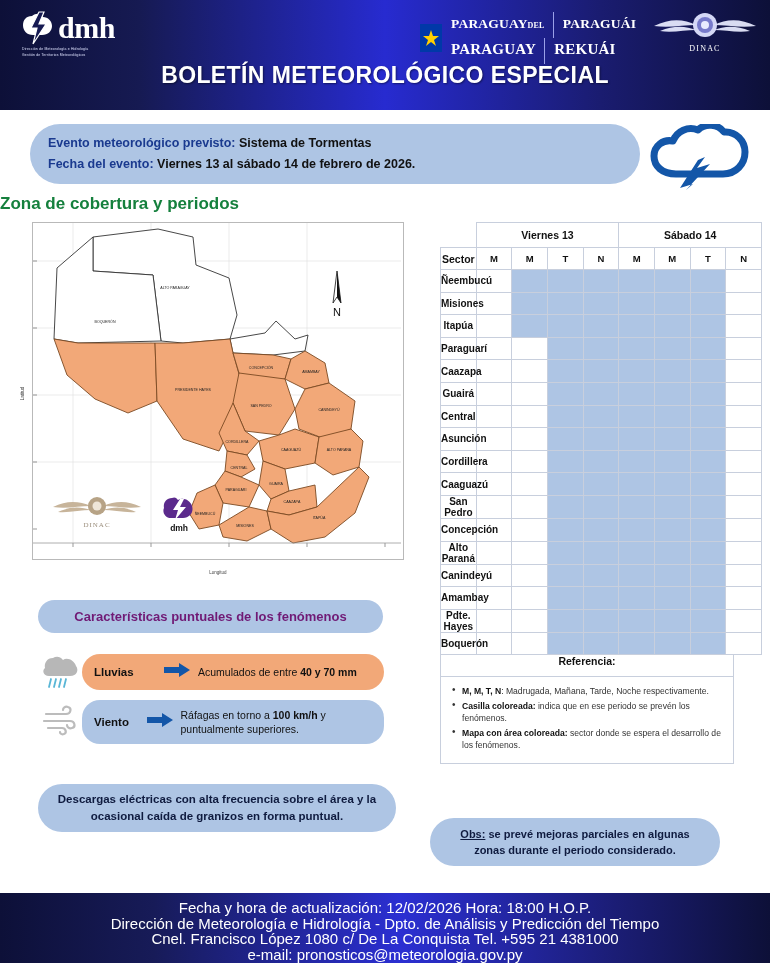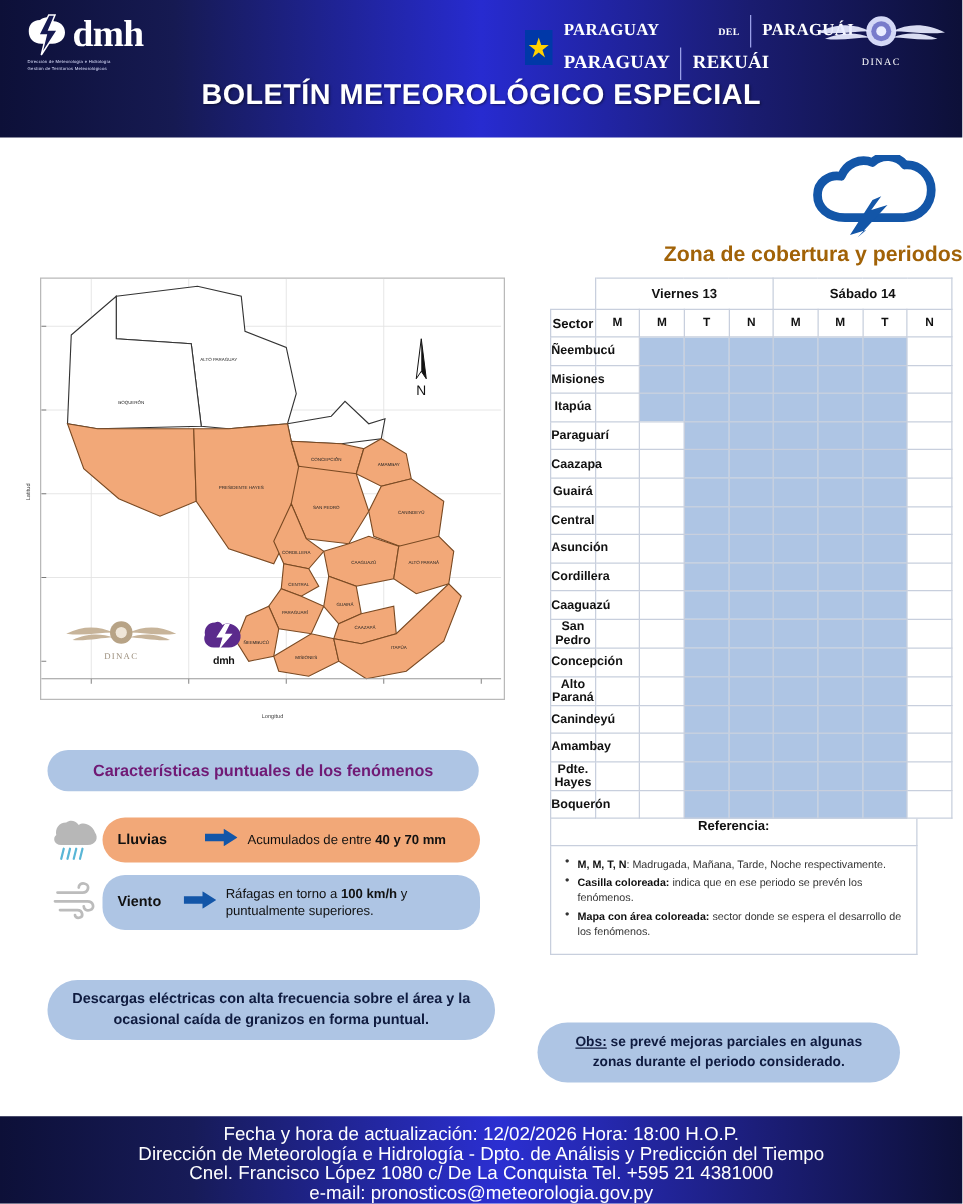--- a/index.html
+++ b/index.html
@@ -16,21 +16,21 @@
     width: 770px; height: 110px;
     background: linear-gradient(90deg,#0d1038 0%,#161a52 18%,#272bd0 50%,#1a1c70 78%,#0d1038 100%);
     position: relative;
   }
   .logo-dmh { position: absolute; left: 22px; top: 10px; width: 130px; height: 46px; }
   .dmh-text { font-family:"Liberation Serif", serif; font-size: 30px; font-weight: 700; color:#fff; letter-spacing:-0.5px; }
   .dmh-sub { font-size: 3.4px; color:#dfe3ff; line-height: 1.5; margin-top:1px; letter-spacing:0.2px; }
   .logo-gob { position: absolute; left: 410px; top: 12px; display:flex; align-items:center; gap:7px; }
   .gob-words { color:#fff; font-family:"Liberation Serif", serif; font-weight:700; line-height:1.0; }
   .gob-l1 { font-size: 13.5px; letter-spacing:0.2px; }
-  .gob-l1 small { font-size: 8px; margin-left: 47px; }
+  .gob-l1 small { font-size: 8px; }
   .gob-l2 { font-size: 15px; letter-spacing:0.2px; }
   .gob-div { display:inline-block; width:1px; height:26px; background:#9aa0e8; margin:0 5px; vertical-align:middle; }
   .logo-dinac { position:absolute; left: 650px; top: 10px; width:110px; text-align:center; }
   .dinac-label { font-family:"Liberation Serif", serif; font-size:8px; color:#fff; letter-spacing:1.2px; margin-top:-4px; }
   .bulletin-title {
     position:absolute; left:0; top:62px; width:770px; text-align:center;
     color:#ffffff; font-size:23px; font-weight:700; letter-spacing:0.4px;
     text-shadow: 1px 1px 2px rgba(0,0,0,.45);
   }
 
@@ -40,21 +40,21 @@
     position:absolute; left:30px; top:0; width:610px; height:60px;
     background:#aec5e4; border-radius:30px;
     padding:9px 0 0 18px;
   }
   .event-line { font-size:12.5px; line-height:21px; color:#12256b; }
   .event-line b { color:#111; }
   .event-label { color:#1a3a8f; font-weight:700; }
   .storm-icon { position:absolute; left:650px; top:0px; }
 
   .section-title {
-    text-align:right; color:#a16207; font-size:17px; font-weight:700; margin-top:4px;
+    text-align:left; color:#15803d; font-size:17px; font-weight:700; margin-top:4px;
   }
 
   
   .main { position:relative; margin-top:8px; height:660px; }
 
   
   .map-wrap { position:absolute; left:32px; top:0; width:372px; height:362px; }
   .map-frame { width:100%; height:338px; border:1px solid #b9b9b9; position:relative; background:#fff; }
   .map-frame svg { display:block; }
   .axis-x-label { position:absolute; left:0; bottom:-16px; width:100%; text-align:center; font-size:4.5px; color:#444; }
@@ -178,20 +178,30 @@
       <circle cx="53" cy="15" r="8" fill="#2b2fa8" opacity="0.55"></circle>
       <circle cx="53" cy="15" r="4" fill="#e9ecff"></circle>
     </svg>
     <div class="dinac-label">DINAC</div>
   </div>
 
   <div class="bulletin-title">BOLETÍN METEOROLÓGICO ESPECIAL</div>
 </div>
 
 <div class="event-row">
+  <div class="event-box">
+    <div class="event-line">
+      <span class="event-label">Evento meteorológico previsto:</span>
+      <b>Sistema de Tormentas</b>
+    </div>
+    <div class="event-line">
+      <span class="event-label">Fecha del evento:</span>
+      <b>Viernes 13 al sábado 14 de febrero de 2026.</b>
+    </div>
+  </div>
   <div class="storm-icon">
     <svg width="100" height="66" viewBox="0 0 100 66">
       <path d="M26 50 C12 50 4 42 4 32 C4 22 13 15 23 17 C27 7 38 2 48 6 C55 -1 68 0 74 8 C86 7 95 17 95 28 C95 40 86 50 73 50 Z" fill="none" stroke="#1356a8" stroke-width="7" stroke-linejoin="round"></path>
       <polygon points="48,36 30,64 43,60 36,66 60,40 47,44 55,33" fill="#1356a8"></polygon>
     </svg>
   </div>
 </div>
 
 <div class="section-title">Zona de cobertura y periodos</div>
 

